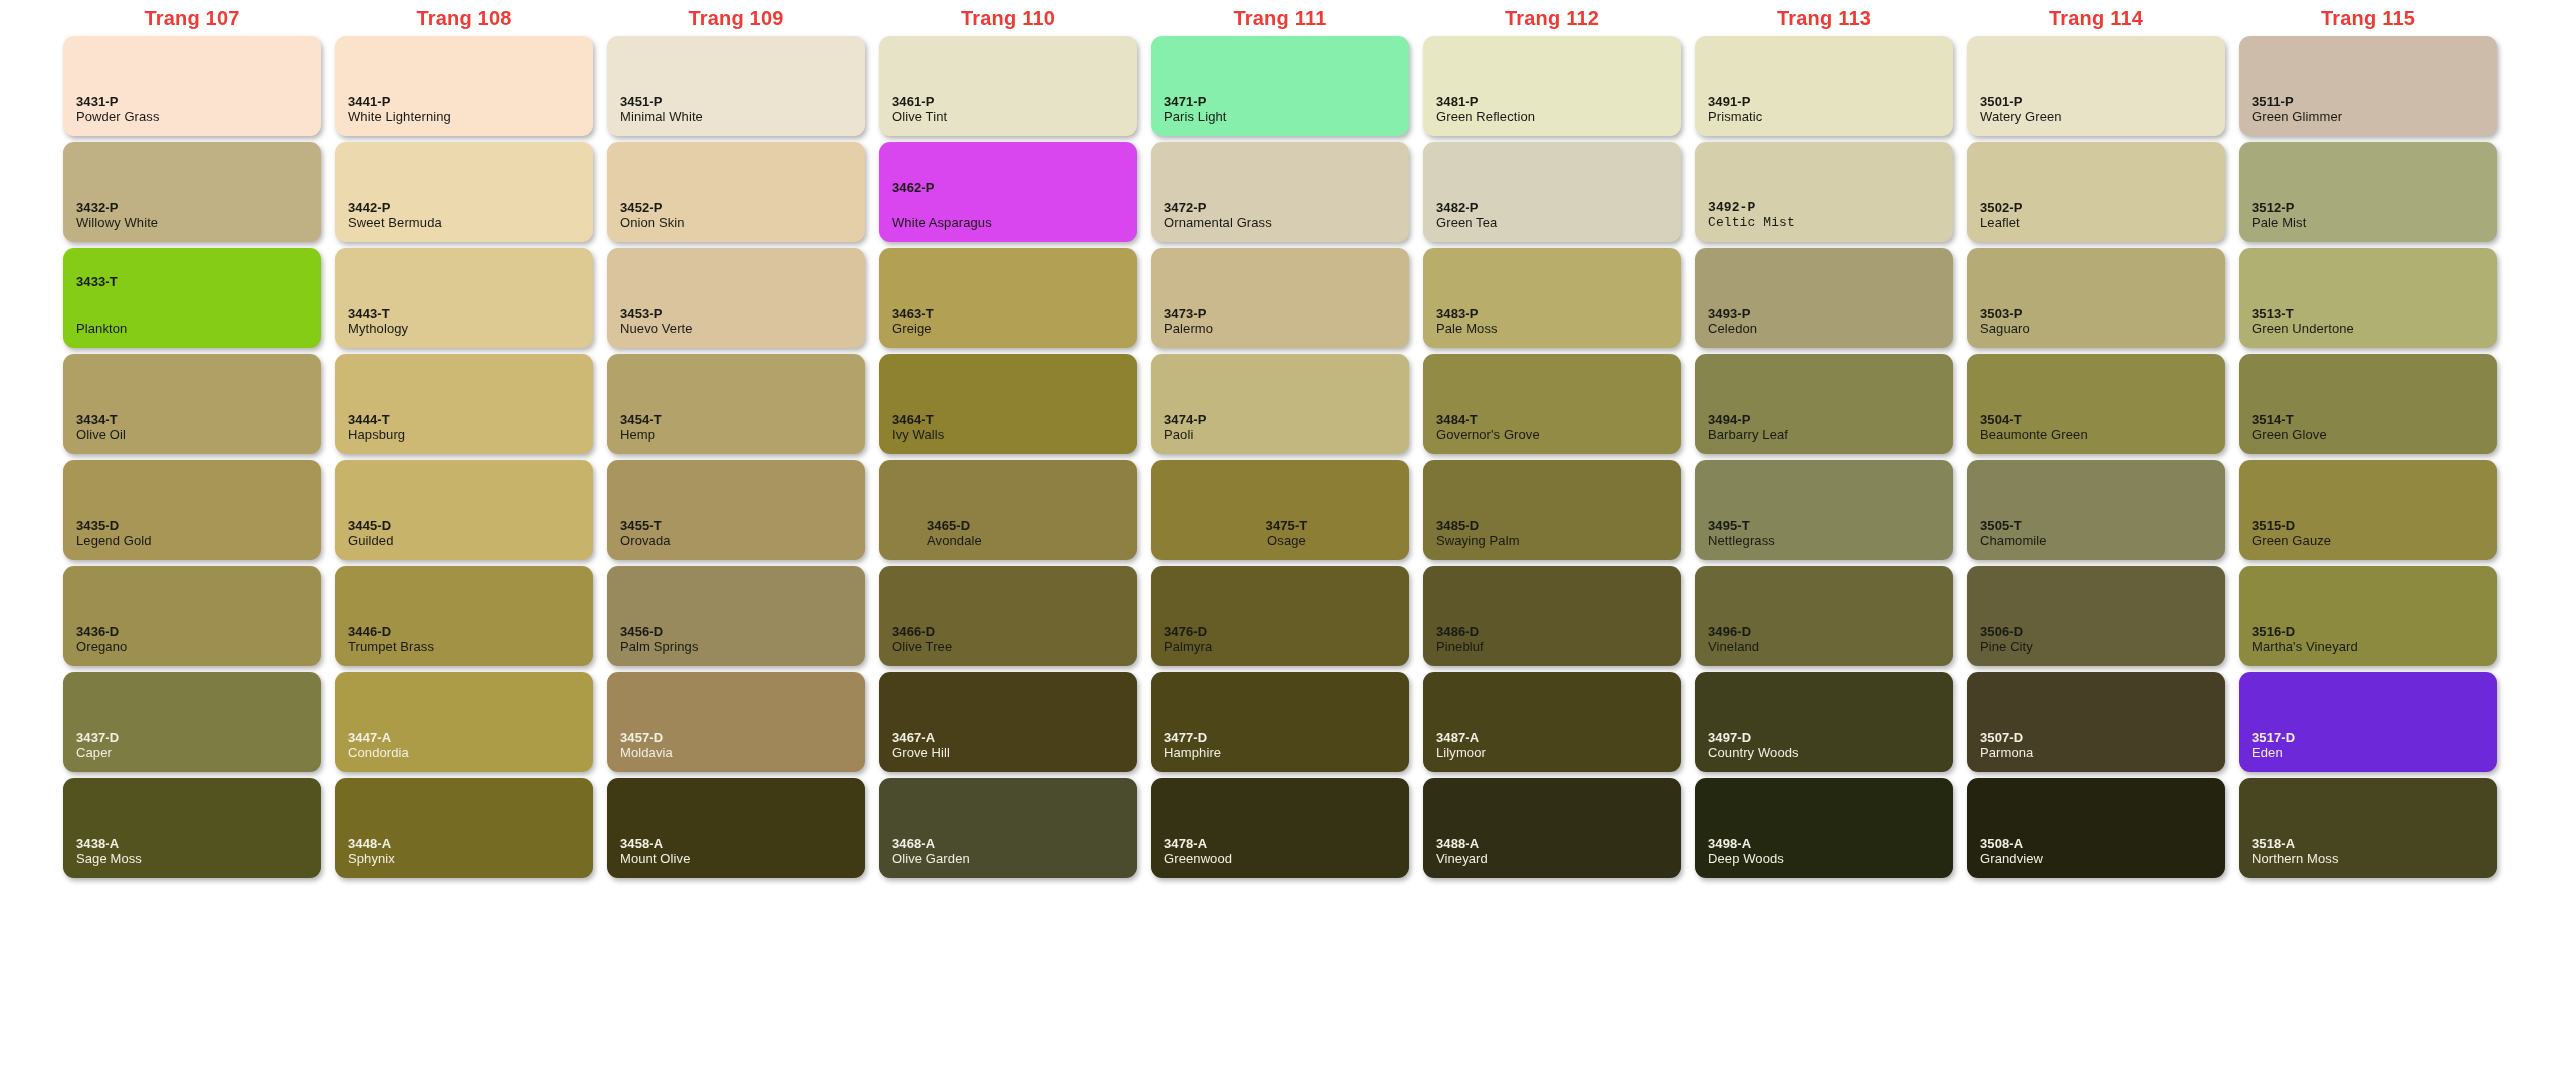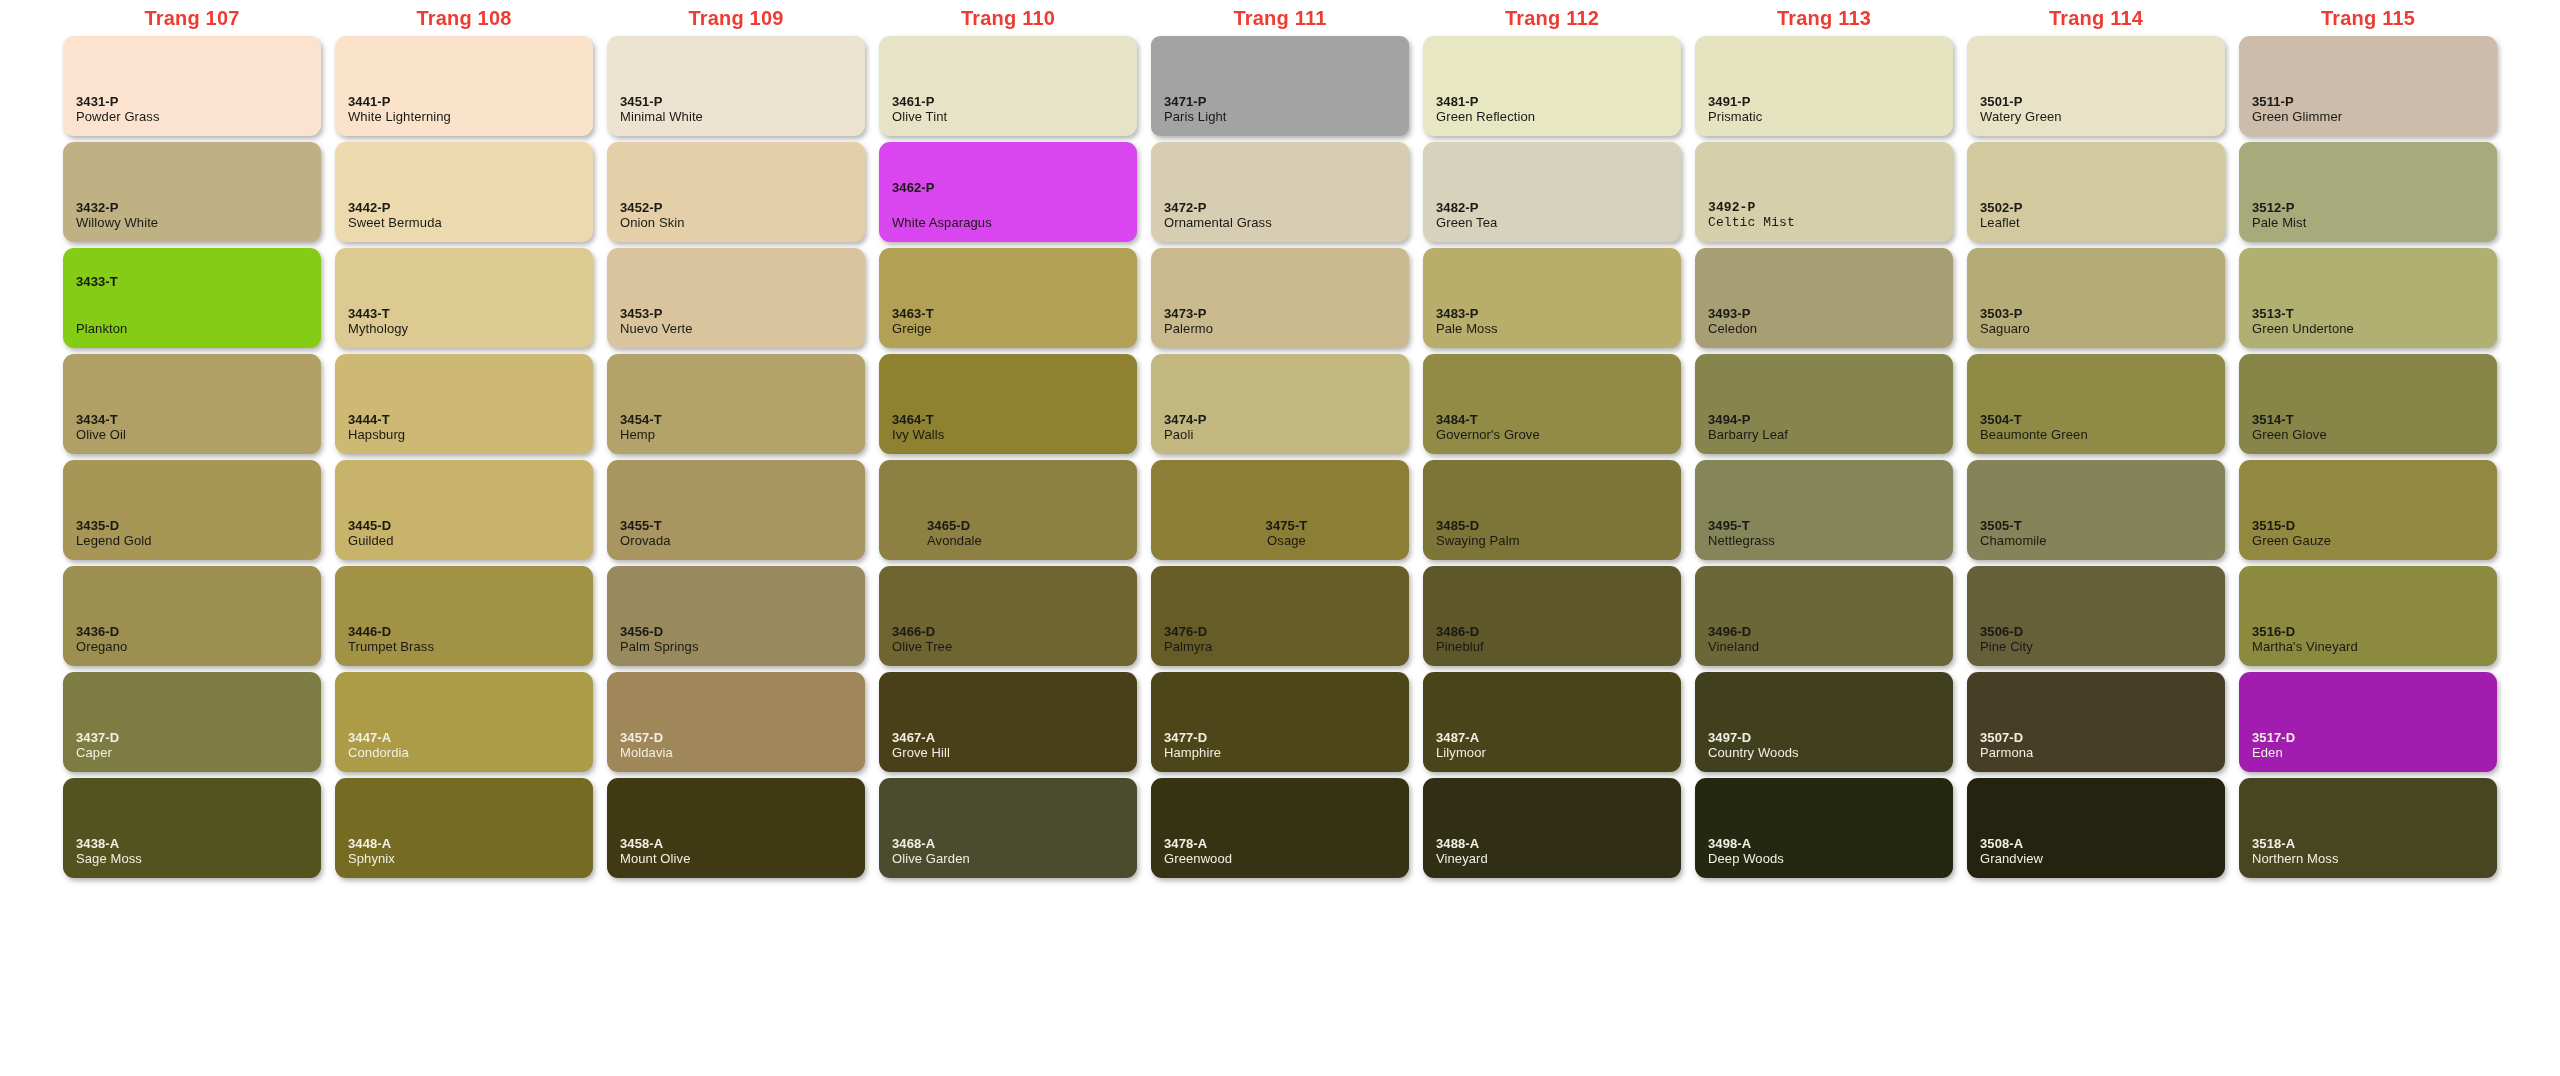--- a/index.html
+++ b/index.html
@@ -217,21 +217,21 @@
         <div class="swatch light-text" style="background: rgb(73, 63, 24);">
           <div class="sw-code">3467-A</div>
           <div class="sw-name">Grove Hill</div>
         </div>
         <div class="swatch light-text" style="background: rgb(75, 76, 46);">
           <div class="sw-code">3468-A</div>
           <div class="sw-name">Olive Garden</div>
         </div>
       </div>
       <div class="column">
-        <div class="swatch dark-text" style="background: #a3a3a3; border-radius: 9px;">
+        <div class="swatch dark-text" style="background: #86efac;">
           <div class="sw-code">3471-P</div>
           <div class="sw-name">Paris Light</div>
         </div>
         <div class="swatch dark-text" style="background: rgb(214, 205, 178);">
           <div class="sw-code">3472-P</div>
           <div class="sw-name">Ornamental Grass</div>
         </div>
         <div class="swatch dark-text" style="background: rgb(203, 185, 142);">
           <div class="sw-code">3473-P</div>
           <div class="sw-name">Palermo</div>
@@ -377,21 +377,21 @@
           <div class="sw-name">Green Glove</div>
         </div>
         <div class="swatch dark-text" style="background: rgb(147, 136, 63);">
           <div class="sw-code">3515-D</div>
           <div class="sw-name">Green Gauze</div>
         </div>
         <div class="swatch dark-text" style="background: rgb(139, 138, 63);">
           <div class="sw-code">3516-D</div>
           <div class="sw-name">Martha's Vineyard</div>
         </div>
-        <div class="swatch light-text" style="background: #a21caf;">
+        <div class="swatch light-text" style="background: #6d28d9;">
           <div class="sw-code">3517-D</div>
           <div class="sw-name">Eden</div>
         </div>
         <div class="swatch light-text" style="background: rgb(71, 70, 33);">
           <div class="sw-code">3518-A</div>
           <div class="sw-name">Northern Moss</div>
         </div>
       </div>
     </div>
 </div>

